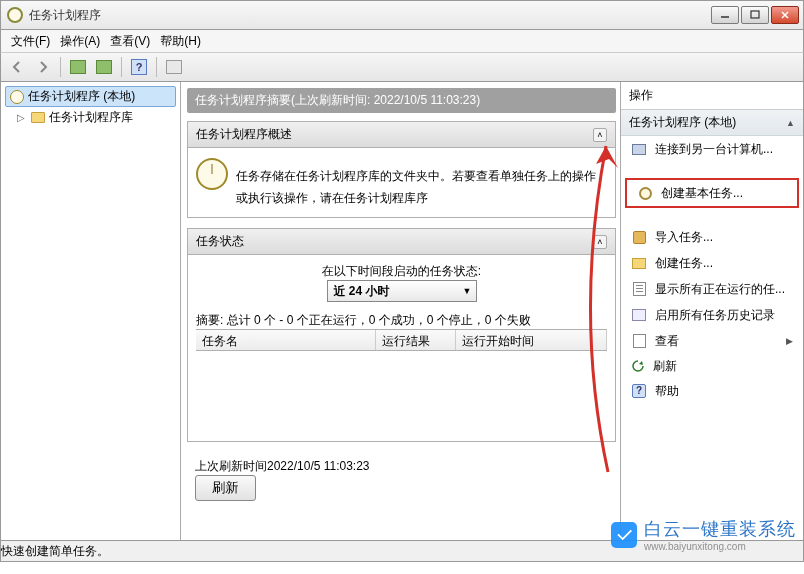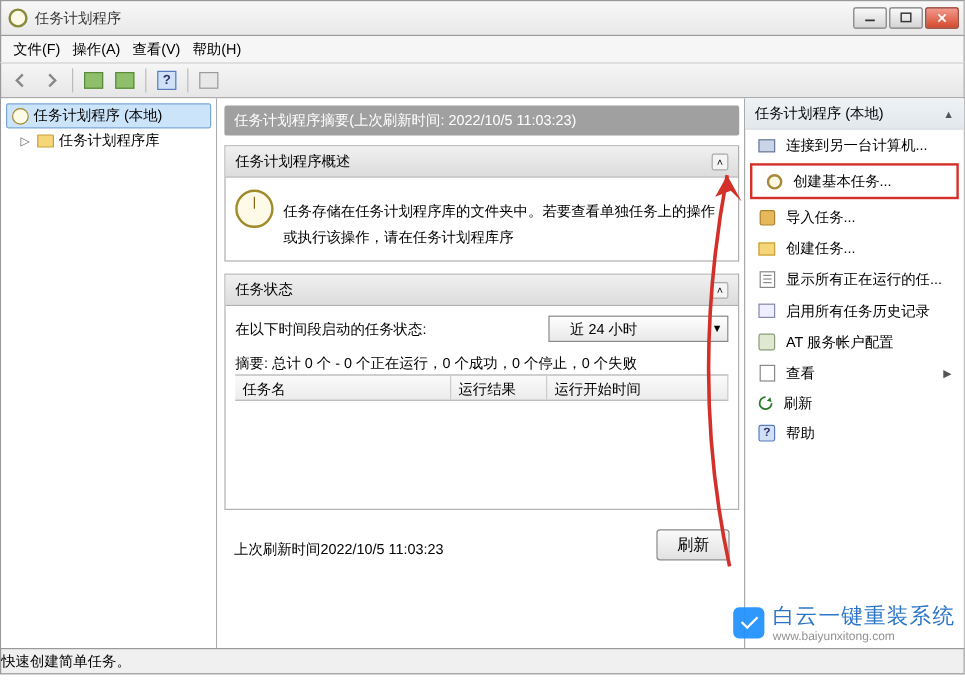--- a/index.html
+++ b/index.html
@@ -180,45 +180,48 @@
       margin-top:2px;
     }
     .big-clock::after {
       content:""; position:absolute; left:50%; top:50%;
       width:1px; height:10px; background:#806818; transform-origin:bottom; transform:translate(-50%,-100%);
     }
     .overview-text { line-height: 1.8; }
     .status-row {
       display:flex; align-items:center; justify-content:space-between;
       margin-bottom: 10px;
+      flex-direction: column;
     }
     .selectbox {
       width: 150px; height: 22px;
       border: 1px solid #888;
       background: linear-gradient(#fff,#e8e8e8);
       display:flex; align-items:center; justify-content:space-between;
-      padding: 0 4px 0 17px;
+      padding: 0 4px 0 6px;
+      font-weight: bold;
     }
     .selectbox .caret { font-size:9px; }
     .summary { }
     .tbl-head {
       display:flex;
       border-top:1px solid #b0b0b0;
       border-bottom:1px solid #b0b0b0;
       background: linear-gradient(#fafafa,#ececec);
       height:22px;
     }
     .tbl-col {
       border-right:1px solid #ccc;
       padding: 3px 6px;
     }
     .tbl-body { height: 82px; }
     .refresh-row {
-      display:flex; align-items:flex-end; justify-content:space-between;
+      display:flex; align-items:flex-start; justify-content:space-between;
       padding: 6px 8px;
+      flex-direction: column;
     }
     .btn {
       border: 1px solid #888;
       background: linear-gradient(#fafafa,#e2e2e2);
       padding: 3px 16px;
       border-radius: 3px;
     }
     .actions {
       width: 183px;
       border-left: 1px solid #aaa;
@@ -237,21 +240,21 @@
       border-bottom:1px solid #cfd6dd;
     }
     .actions-sub .up { font-size:9px; color:#555; }
     .act-item {
       display:flex; align-items:center; gap:8px;
       padding: 5px 10px;
       cursor:default;
       line-height:1.2;
     }
     .act-highlight {
-      margin: 2px 4px;
+      margin: 16px 4px;
       border: 2px solid #d4302a;
     }
     .ico { width:16px; height:16px; display:flex; align-items:center; justify-content:center; flex-shrink:0; }
     .ico-computer { background:#c9d4e8; border:1px solid #6a7a9a; width:14px; height:11px; }
     .ico-task { border:2px solid #a68a3a; border-radius:50%; width:13px; height:13px; background:#fdf8e0;}
     .ico-folder { width:14px; height:11px; background:#f5d77a; border:1px solid #c8a03a;}
     .ico-import { width:13px; height:13px; background:#e5b85a; border:1px solid #b08030; border-radius:2px;}
     .ico-list { width:13px; height:14px; border:1px solid #888; background:#fff; position:relative;}
     .ico-list::before { content:""; position:absolute; left:2px; top:2px; right:2px; height:1px; background:#888; box-shadow:0 3px 0 #888, 0 6px 0 #888;}
     .ico-enable { width:14px; height:12px; background:#eef; border:1px solid #88a; position:relative;}
@@ -269,21 +272,21 @@
       padding-left: 0;
     }
     .red-arrow {
       position:absolute;
       left: 564px;
       top: 116px;
       pointer-events:none;
     }
     .watermark {
       position:absolute;
-      right: 8px; bottom: 38px;
+      right: 8px; bottom: 22px;
       display:flex; align-items:center; gap:7px;
       opacity:0.92;
       pointer-events:none;
       justify-content:flex-end;
     }
     .watermark .wicon {
       width:26px; height:26px; background:#1e90ff; border-radius:5px;
       display:flex;align-items:center;justify-content:center;
     }
     .watermark .wicon svg { width:16px; height:16px; fill:#fff;}
@@ -405,20 +408,21 @@
       </div>
     </div>
 
     <div class="refresh-row">
       <span>上次刷新时间2022/10/5 11:03:23</span>
       <button class="btn">刷新</button>
     </div>
   </div>
 
   <div class="actions">
+    <div class="actions-title">操作</div>
     <div class="actions-sub">
       <span>任务计划程序 (本地)</span>
       <span class="up">▲</span>
     </div>
 
     <div class="act-item">
       <span class="ico">
           <span class="ico-computer"></span>
         </span>
       <span>连接到另一台计算机...</span>
@@ -449,26 +453,20 @@
       <span class="ico">
           <span class="ico-list"></span>
         </span>
       <span>显示所有正在运行的任...</span>
     </div>
     <div class="act-item">
       <span class="ico">
           <span class="ico-enable"></span>
         </span>
       <span>启用所有任务历史记录</span>
-    </div>
-    <div class="act-item">
-      <span class="ico">
-          <span class="ico-acct"></span>
-        </span>
-      <span>AT 服务帐户配置</span>
     </div>
     <div class="act-item">
       <span class="ico">
           <span class="ico-view"></span>
         </span>
       <span>查看</span>
       <span class="item-arrow">▶</span>
     </div>
     <div class="act-item">
       <span class="ico ico-refresh">

